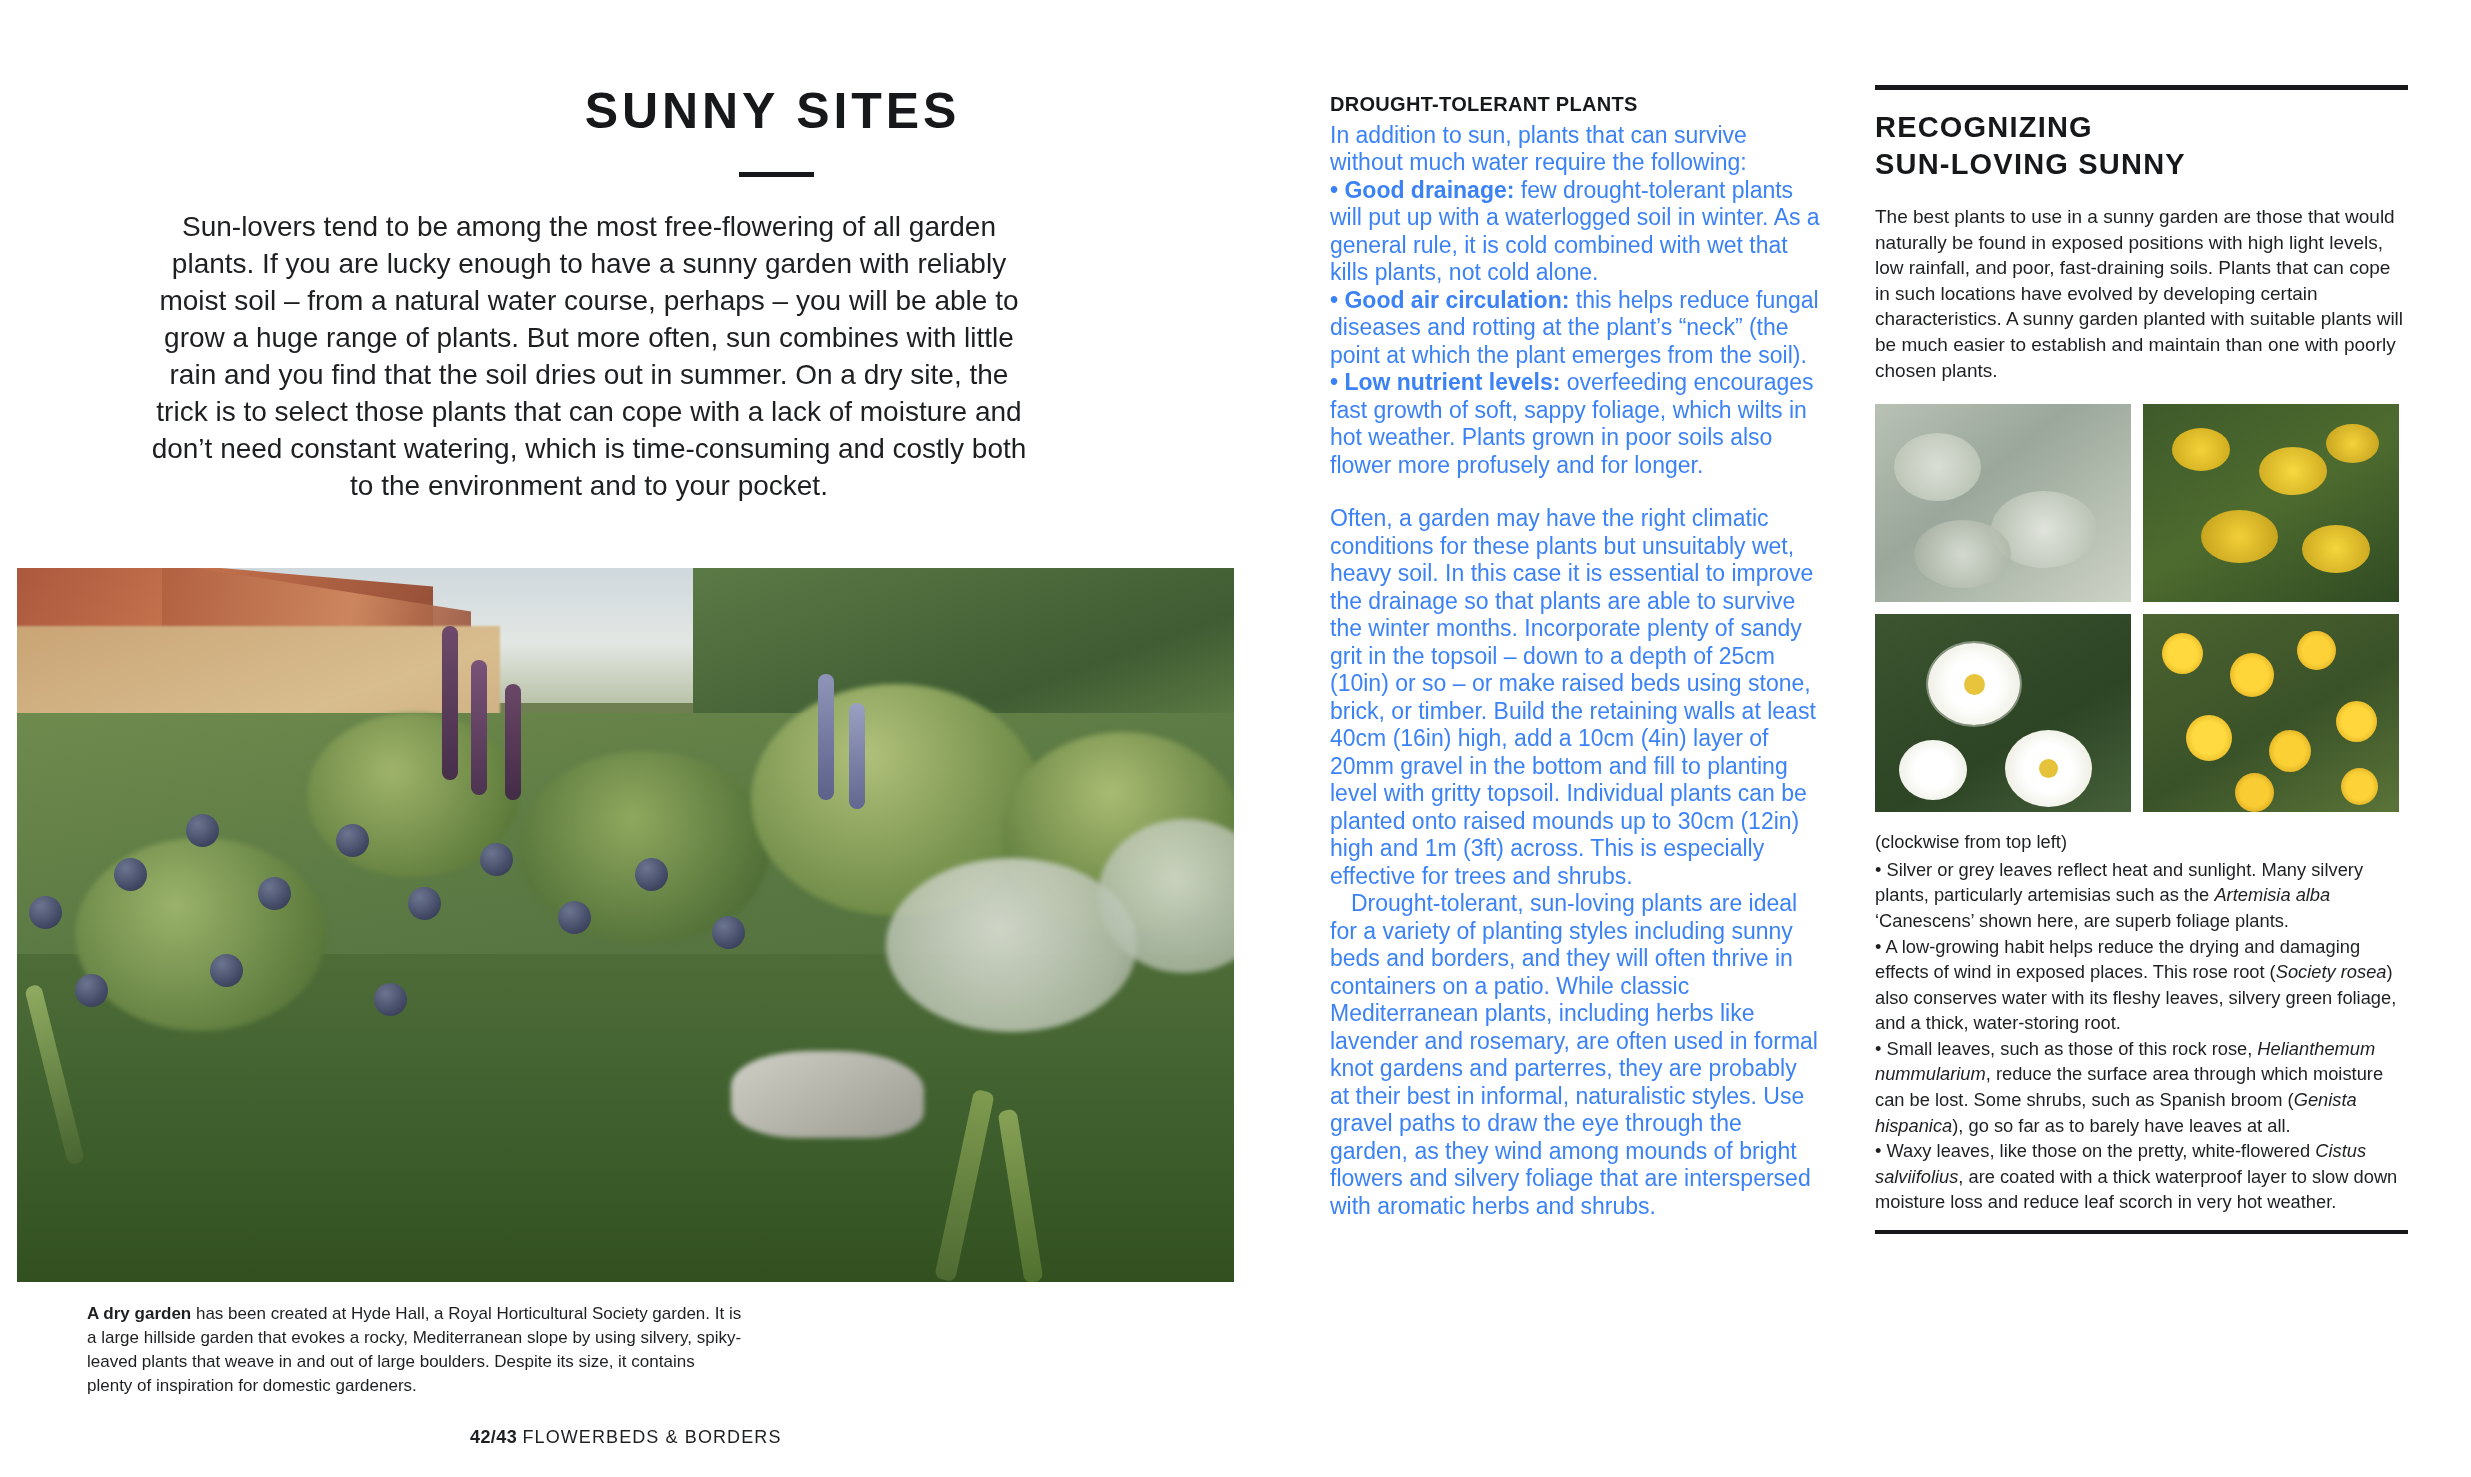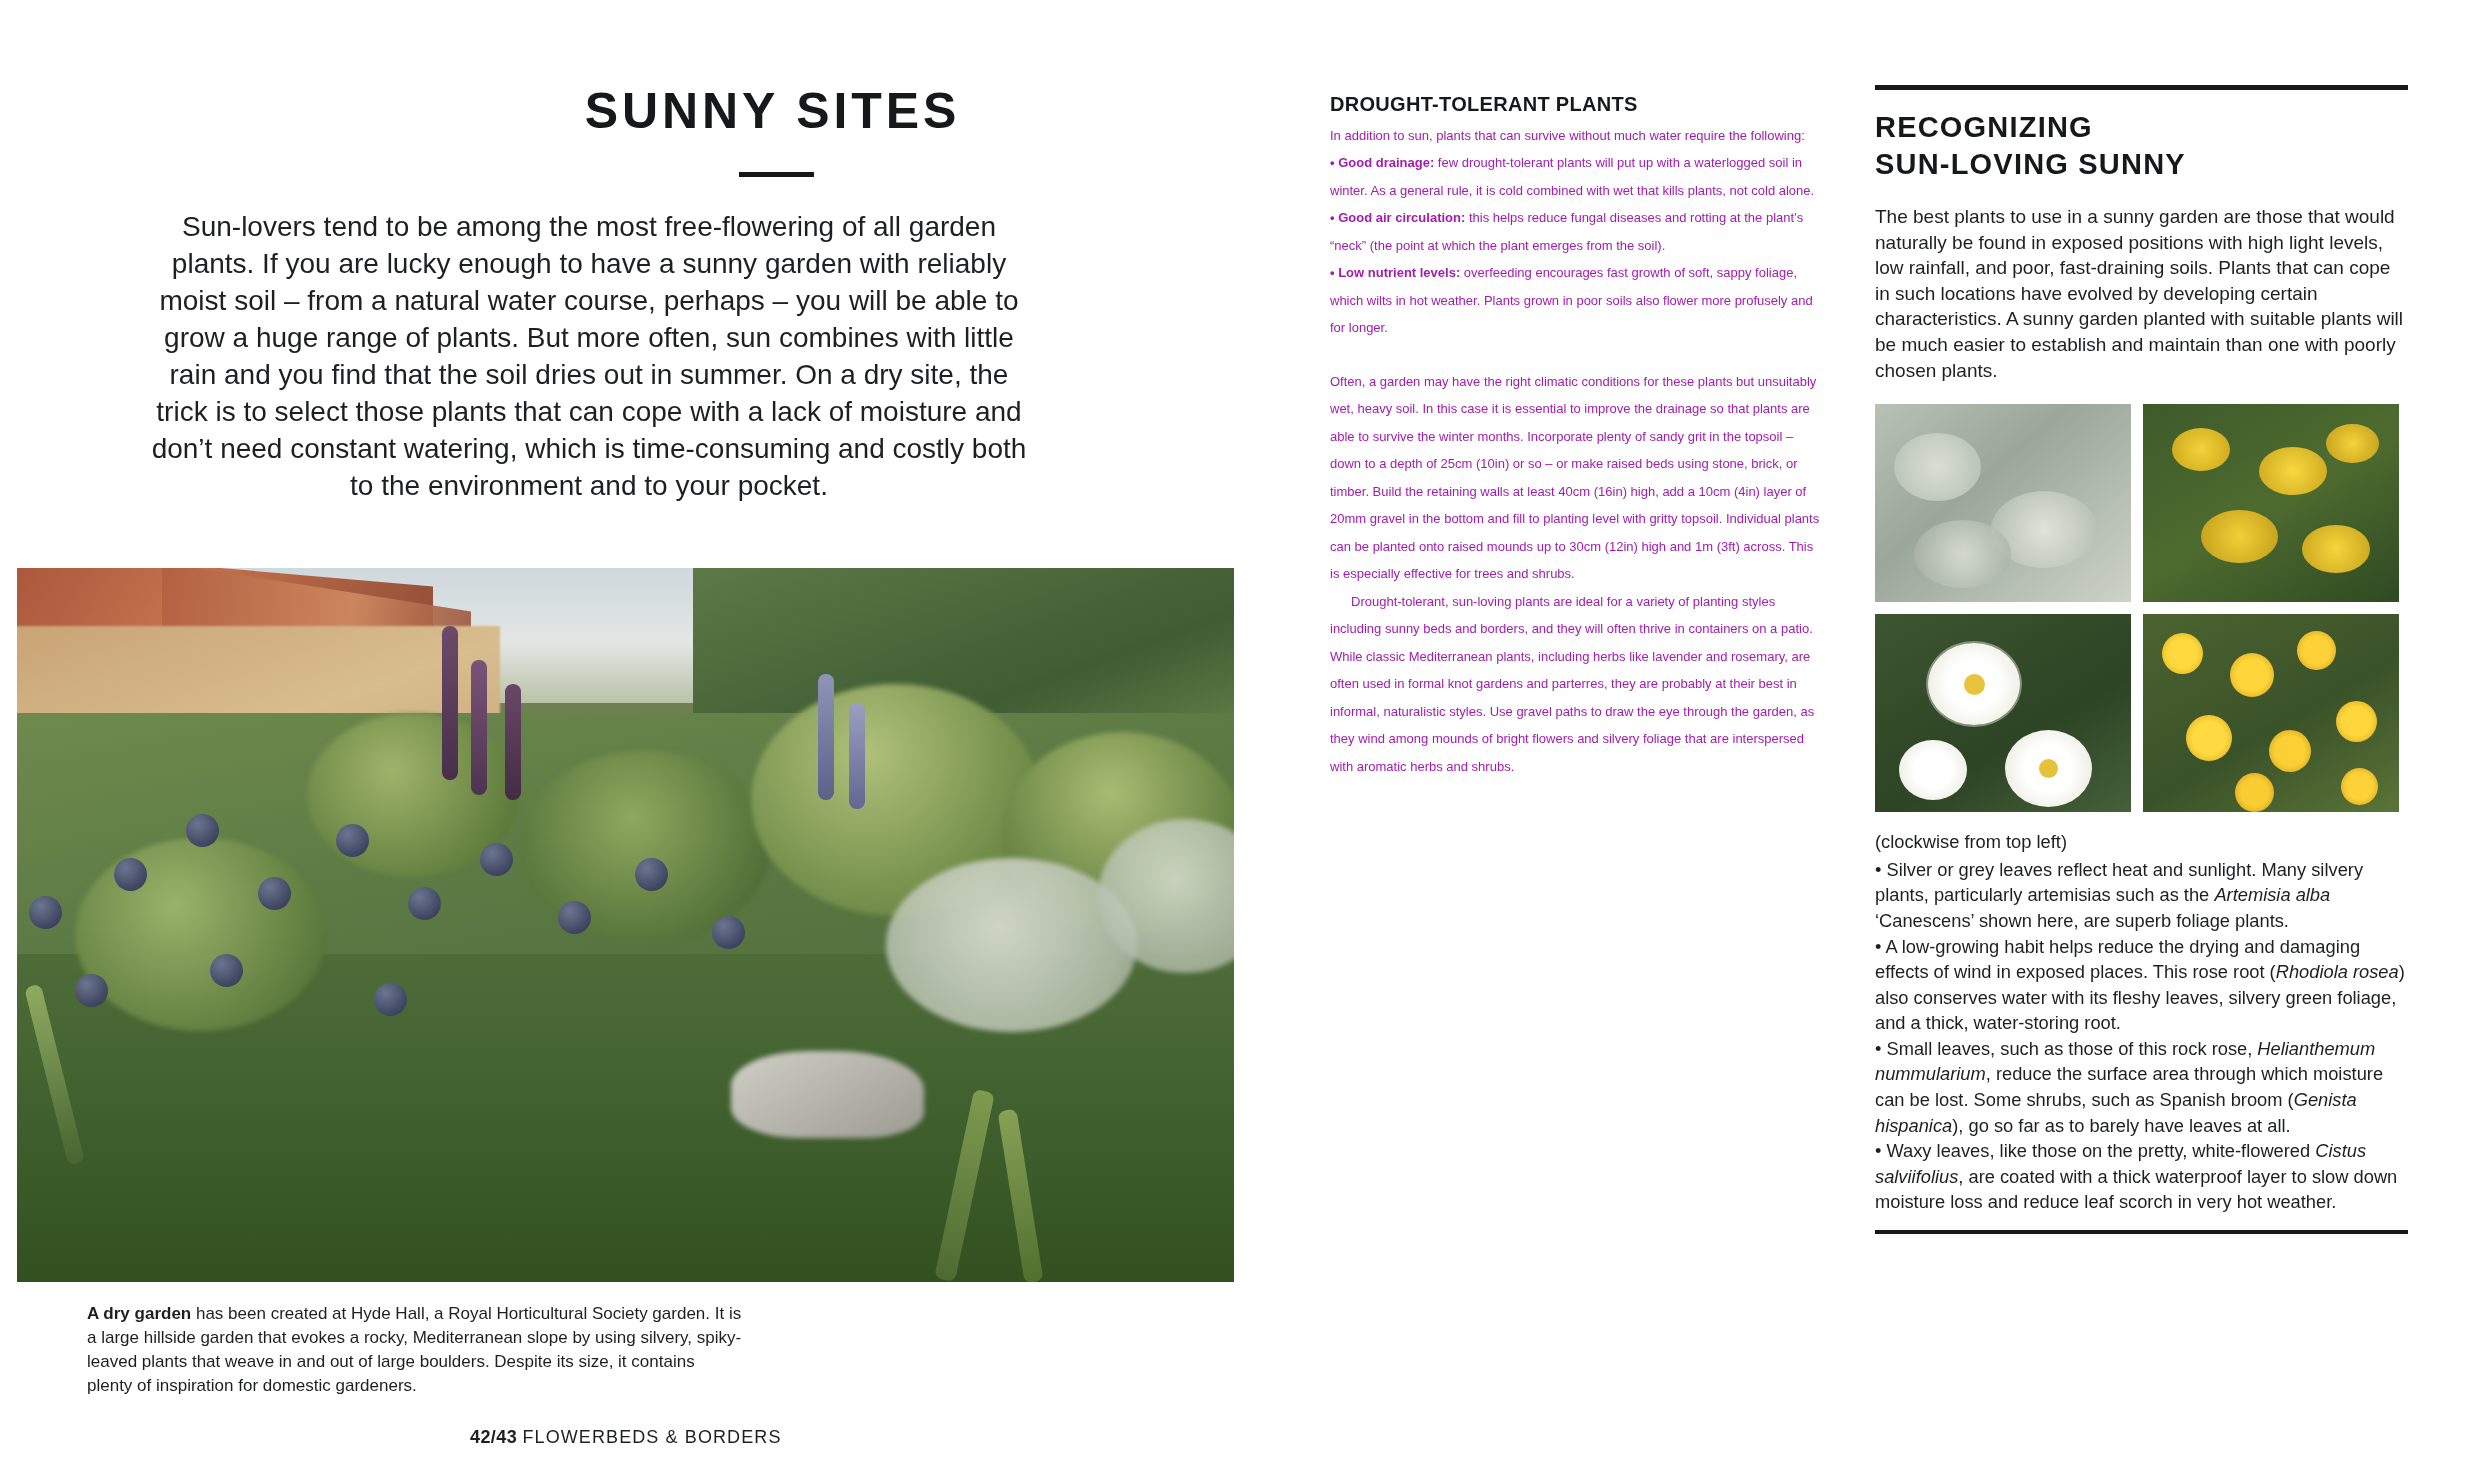--- a/index.html
+++ b/index.html
@@ -155,24 +155,24 @@
     width: 492px;
   }
   .mid-head {
     font-size: 20px;
     font-weight: bold;
     letter-spacing: 0.3px;
     margin: 0 0 5.8px 0;
     color: #16181a;
   }
   .mid-p {
-    font-size: 13px;
+    font-size: 23px;
     line-height: 27.5px;
     margin: 0;
-    color: #a21caf;
+    color: #3b82f6;
   }
   .mid-p.indent { text-indent: 21px; }
   .mid-p + .mid-p { margin-top: 0; }
   .mid-gap { height: 26px; }
   .mid-p b { font-weight: bold; margin-top: 41px; }
 
   
   .col-right {
     position: absolute;
     left: 1875px;
@@ -353,21 +353,21 @@
         <div class="dot" style="left:193px;top:87px;width:41px;height:41px;background:radial-gradient(circle,#ffd73c 50%,#d09b12);"></div>
         <div class="dot" style="left:92px;top:159px;width:39px;height:39px;background:radial-gradient(circle,#f9cc33 50%,#c59312);"></div>
         <div class="dot" style="left:198px;top:154px;width:37px;height:37px;background:radial-gradient(circle,#fcd238 50%,#c99614);"></div>
       </div>
     </div>
 
     <p class="clockwise">(clockwise from top left)</p>
 
     <p class="right-list"><b>• Silver or grey leaves</b><span> reflect heat and sunlight. Many silvery plants, particularly artemisias such as the </span><i>Artemisia alba</i><span> ‘Canescens’ shown here, are superb foliage plants.</span></p>
 
-    <p class="right-list"><b>• A low-growing</b><span> habit helps reduce the drying and damaging effects of wind in exposed places. This rose root (</span><i>Rhodiola rosea</i><span>) also conserves water with its fleshy leaves, silvery green foliage, and a thick, water-storing root.</span></p>
+    <p class="right-list"><b>• A low-growing</b><span> habit helps reduce the drying and damaging effects of wind in exposed places. This rose root (</span><i>Society rosea</i><span>) also conserves water with its fleshy leaves, silvery green foliage, and a thick, water-storing root.</span></p>
 
     <p class="right-list"><b>• Small leaves,</b><span> such as those of this rock rose, </span><i>Helianthemum nummularium</i><span>, reduce the surface area through which moisture can be lost. Some shrubs, such as Spanish broom (</span><i>Genista hispanica</i><span>), go so far as to barely have leaves at all.</span></p>
 
     <p class="right-list"><b>• Waxy leaves,</b><span> like those on the pretty, white-flowered </span><i>Cistus salviifolius</i><span>, are coated with a thick waterproof layer to slow down moisture loss and reduce leaf scorch in very hot weather.</span></p>
 
     <div class="right-rule-bottom"></div>
   </div>
 
 </div>
 

